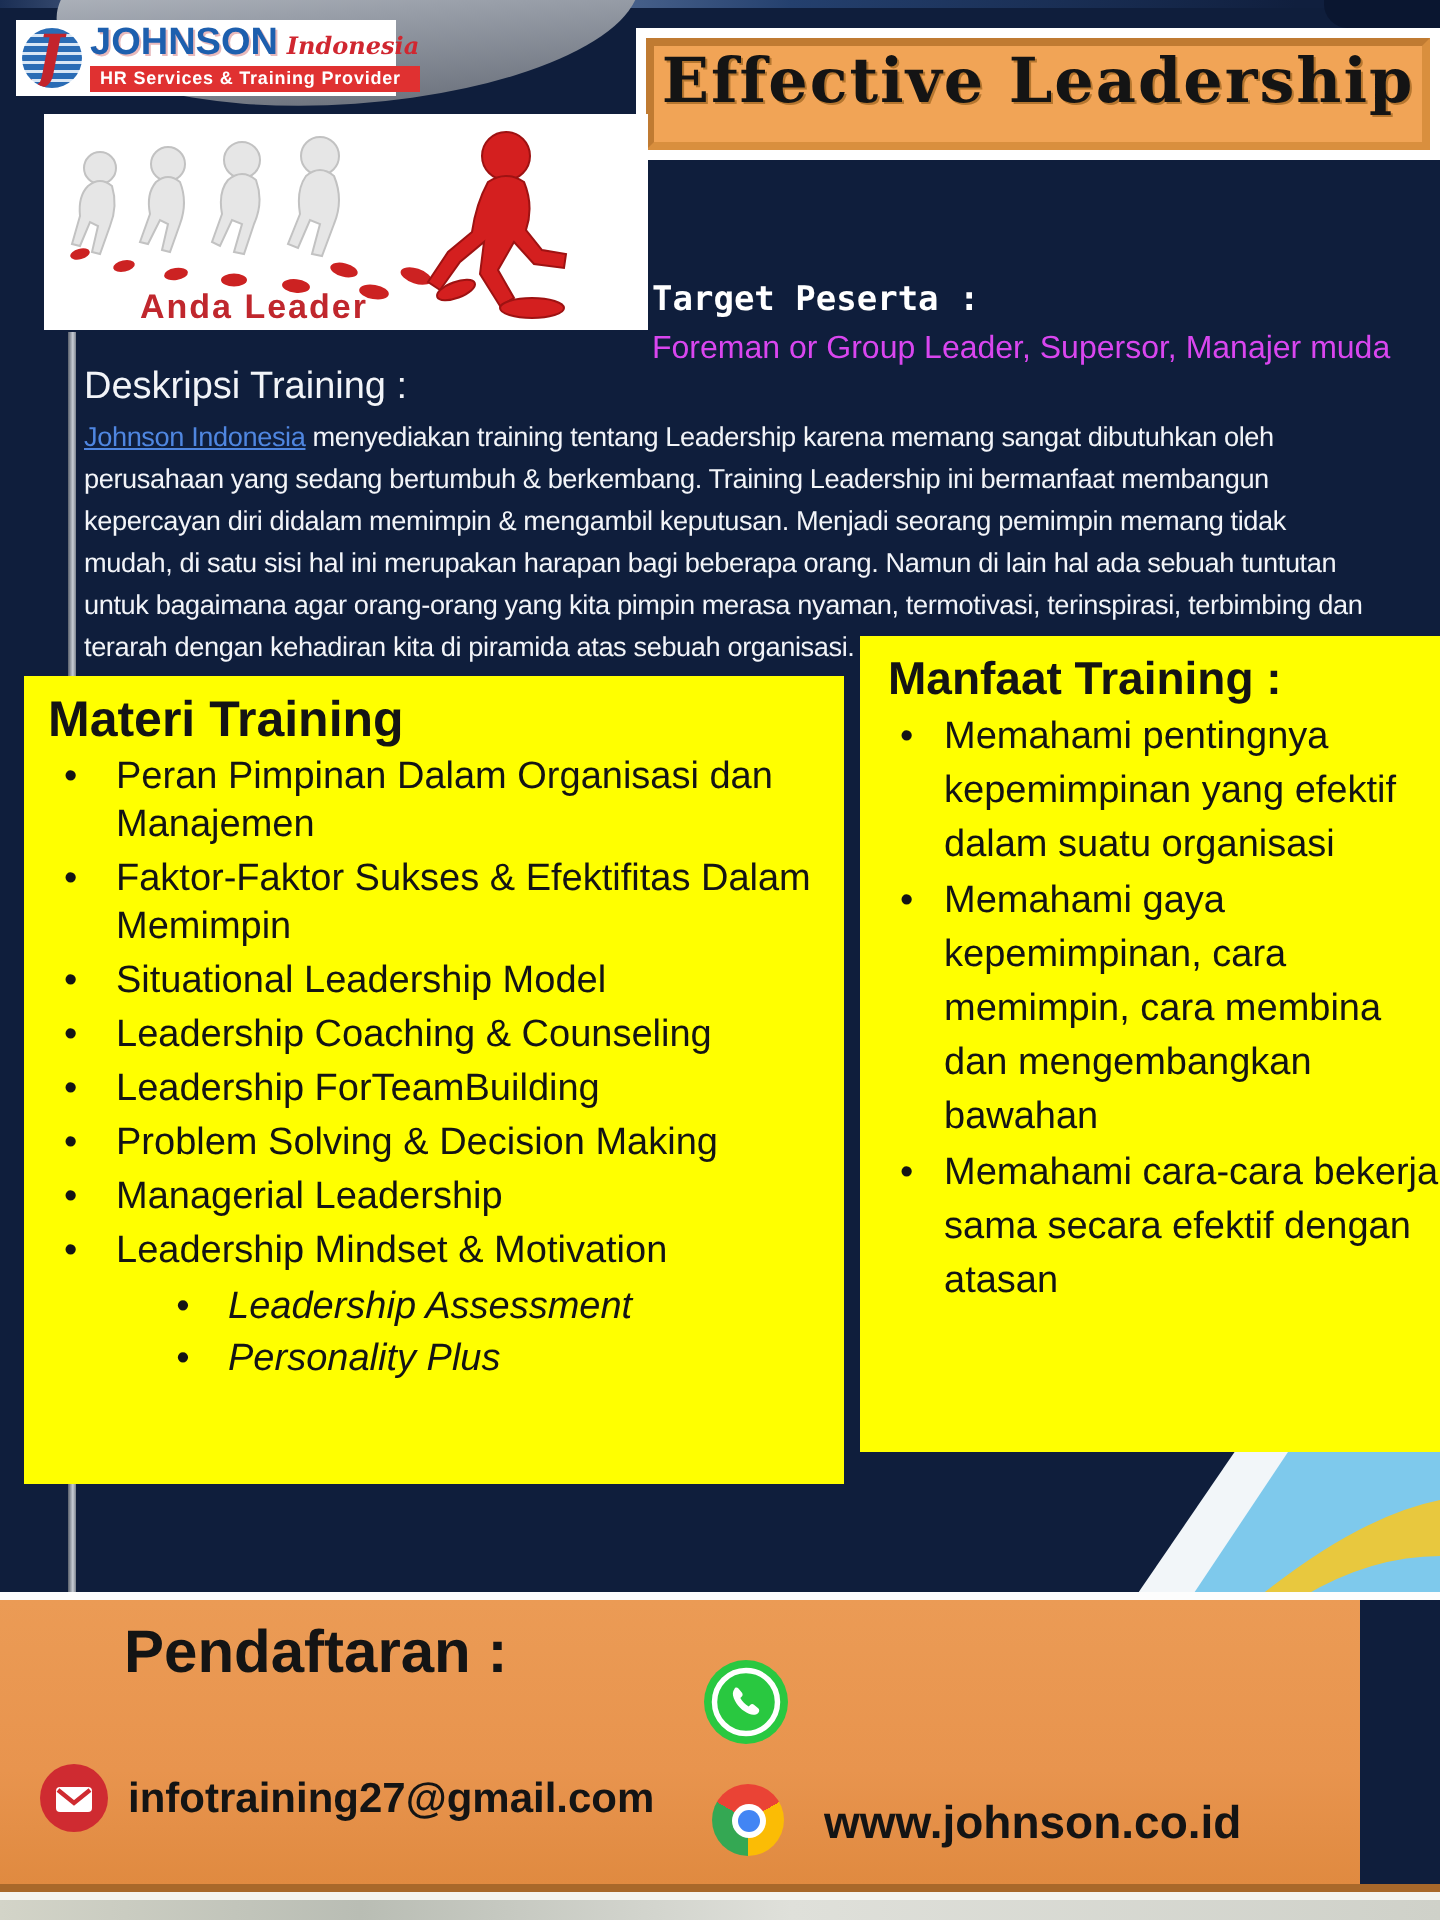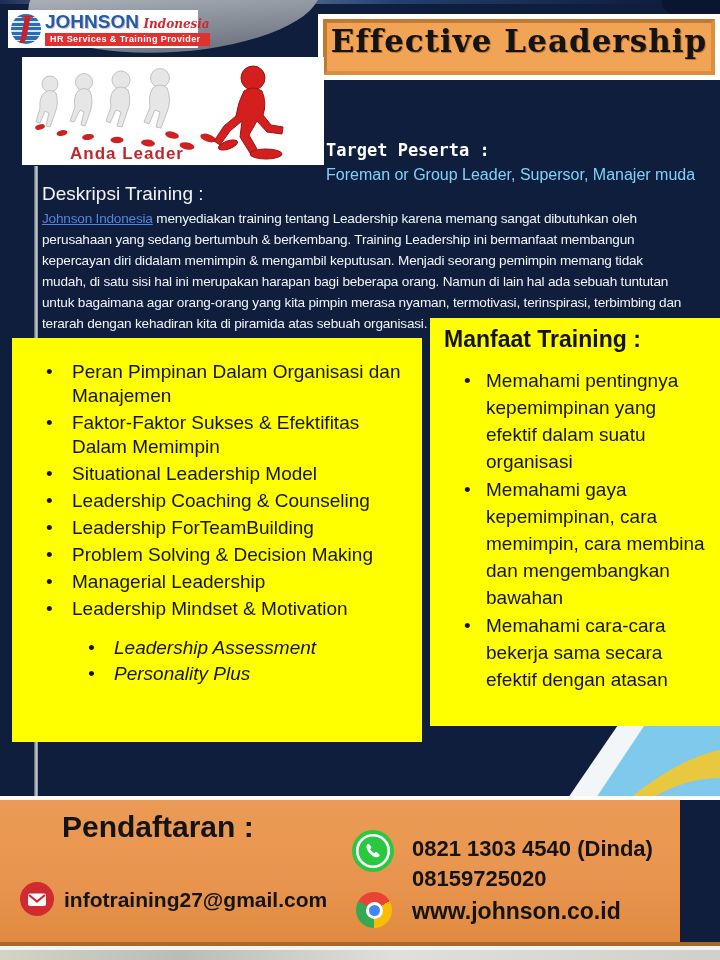--- a/index.html
+++ b/index.html
@@ -38,35 +38,35 @@
   .title-box h1{margin:0;font-family:"DejaVu Serif",serif;font-size:31px;font-weight:bold;color:#141414;
     letter-spacing:1px;text-shadow:1px 1px 0 #b5762f;}
 
   
   .hero{position:absolute;left:8px;top:57px;width:302px;height:108px;background:#fff;z-index:3;margin-left:14px;}
 
   
   .target{position:absolute;left:326px;top:108px;width:372px;z-index:3;color:#fff;margin-top:32px;}
   .target h2{margin:0 0 4px 0;font-family:"DejaVu Sans Mono",monospace;font-size:17px;
     font-weight:bold;letter-spacing:0;}
-  .target p{margin:0;font-size:16px;line-height:21px;color:#7dd3fc;}
+  .target p{margin:0;font-size:16px;line-height:21px;color:#d946ef;}
 
   
   .descr{position:absolute;left:42px;top:183px;width:648px;z-index:2;color:#f2f4f8;}
   .descr h2{margin:0 0 3px 0;font-size:19px;font-weight:normal;}
   .descr p{margin:0;font-size:13.6px;line-height:21px;letter-spacing:-0.2px;}
   .descr .link{color:#4f86e0;text-decoration:underline;cursor:pointer;}
 
   
   .box-yellow{position:absolute;background:#ffff00;z-index:4;box-sizing:border-box;color:#141414;}
   .materi-box{left:12px;top:338px;width:410px;height:404px;padding:8px 6px 6px 10px;}
   .manfaat-box{left:430px;top:318px;width:296px;height:408px;padding:8px 6px 6px 12px;}
   .box-yellow h2{margin:0 0 2px 2px;font-size:25px;font-weight:bold;letter-spacing:0;}
   .manfaat-box h2{font-size:23px;}
-  .blist{list-style:none;margin:14px;padding:0;}
+  .blist{list-style:none;margin:0;padding:0;}
   .blist li{position:relative;padding-left:36px;font-size:19px;line-height:24px;margin-bottom:3px;}
   .blist li::before{content:"\2022";position:absolute;left:10px;top:0;}
   .manfaat-box .blist li{font-size:19px;line-height:27px;padding-left:30px;margin-bottom:1px;}
   .manfaat-box .blist li::before{left:8px;}
   .sublist{list-style:none;margin:1px 0 0 0;padding:0;}
   .sublist li{position:relative;padding-left:92px;font-size:19px;line-height:26px;font-style:italic;}
   .sublist li::before{content:"\2022";position:absolute;left:66px;top:0;}
 
   
   .deco-br{position:absolute;right:0;bottom:162px;z-index:2;}
@@ -162,20 +162,21 @@
     <h2>Target Peserta :</h2>
     <p>Foreman or Group Leader, Supersor, Manajer muda</p>
   </div>
 
   <div class="descr">
     <h2>Deskripsi Training :</h2>
     <p><span class="link">Johnson Indonesia</span><span> menyediakan training tentang  Leadership karena memang sangat dibutuhkan oleh perusahaan yang sedang bertumbuh &amp; berkembang. Training Leadership ini bermanfaat membangun kepercayan diri didalam memimpin &amp; mengambil keputusan. Menjadi seorang pemimpin memang tidak mudah, di satu sisi hal ini merupakan harapan  bagi beberapa orang. Namun di lain hal ada sebuah tuntutan  untuk bagaimana agar orang-orang yang kita pimpin merasa nyaman, termotivasi, terinspirasi, terbimbing dan terarah dengan kehadiran kita di piramida atas sebuah organisasi.</span></p>
   </div>
 
   <div class="box-yellow materi-box">
+    <h2>Materi Training</h2>
     <ul class="blist">
       <li>Peran Pimpinan Dalam Organisasi dan Manajemen</li>
       <li>Faktor-Faktor  Sukses &amp; Efektifitas Dalam Memimpin</li>
       <li>Situational Leadership Model</li>
       <li>Leadership Coaching &amp; Counseling</li>
       <li>Leadership ForTeamBuilding</li>
       <li>Problem Solving &amp; Decision Making</li>
       <li>Managerial Leadership</li>
       <li>Leadership Mindset &amp; Motivation</li>
     </ul>
@@ -209,24 +210,20 @@
       <rect x="8" y="11.5" width="18" height="12.5" rx="2" fill="#fff"></rect>
       <path d="M9 13 L17 19.5 L25 13" stroke="#cf2b31" stroke-width="2.2" fill="none"></path>
     </svg>
     <div class="f-email">infotraining27@gmail.com</div>
 
     <svg class="f-wa-icon" viewBox="0 0 40 40">
       <circle cx="20" cy="20" r="20" fill="#29c840"></circle>
       <circle cx="20" cy="20" r="15" fill="none" stroke="#fff" stroke-width="2.6"></circle>
       <path d="M14.5 13.8c-.9 1.1-1 2.7-.3 4.4 1.3 3.3 4 6 7.2 7.4 1.7.7 3.3.6 4.3-.3.8-.6.8-1.7.1-2.3l-2-1.7c-.5-.4-1.3-.4-1.8.1l-.7.7c-1.7-.9-3.1-2.3-4-4l.7-.7c.5-.5.5-1.3.1-1.8l-1.7-2c-.6-.7-1.6-.6-1.9.2z" fill="#fff"></path>
     </svg>
-    <div class="f-phones">
-      <div>0821 1303 4540 (Dinda)</div>
-      <div>08159725020</div>
-    </div>
 
     <div class="f-chrome">
       <div class="c-white">
         <div class="c-blue"></div>
       </div>
     </div>
     <div class="f-web">www.johnson.co.id</div>
   </div>
 
   <div class="strip1"></div>

